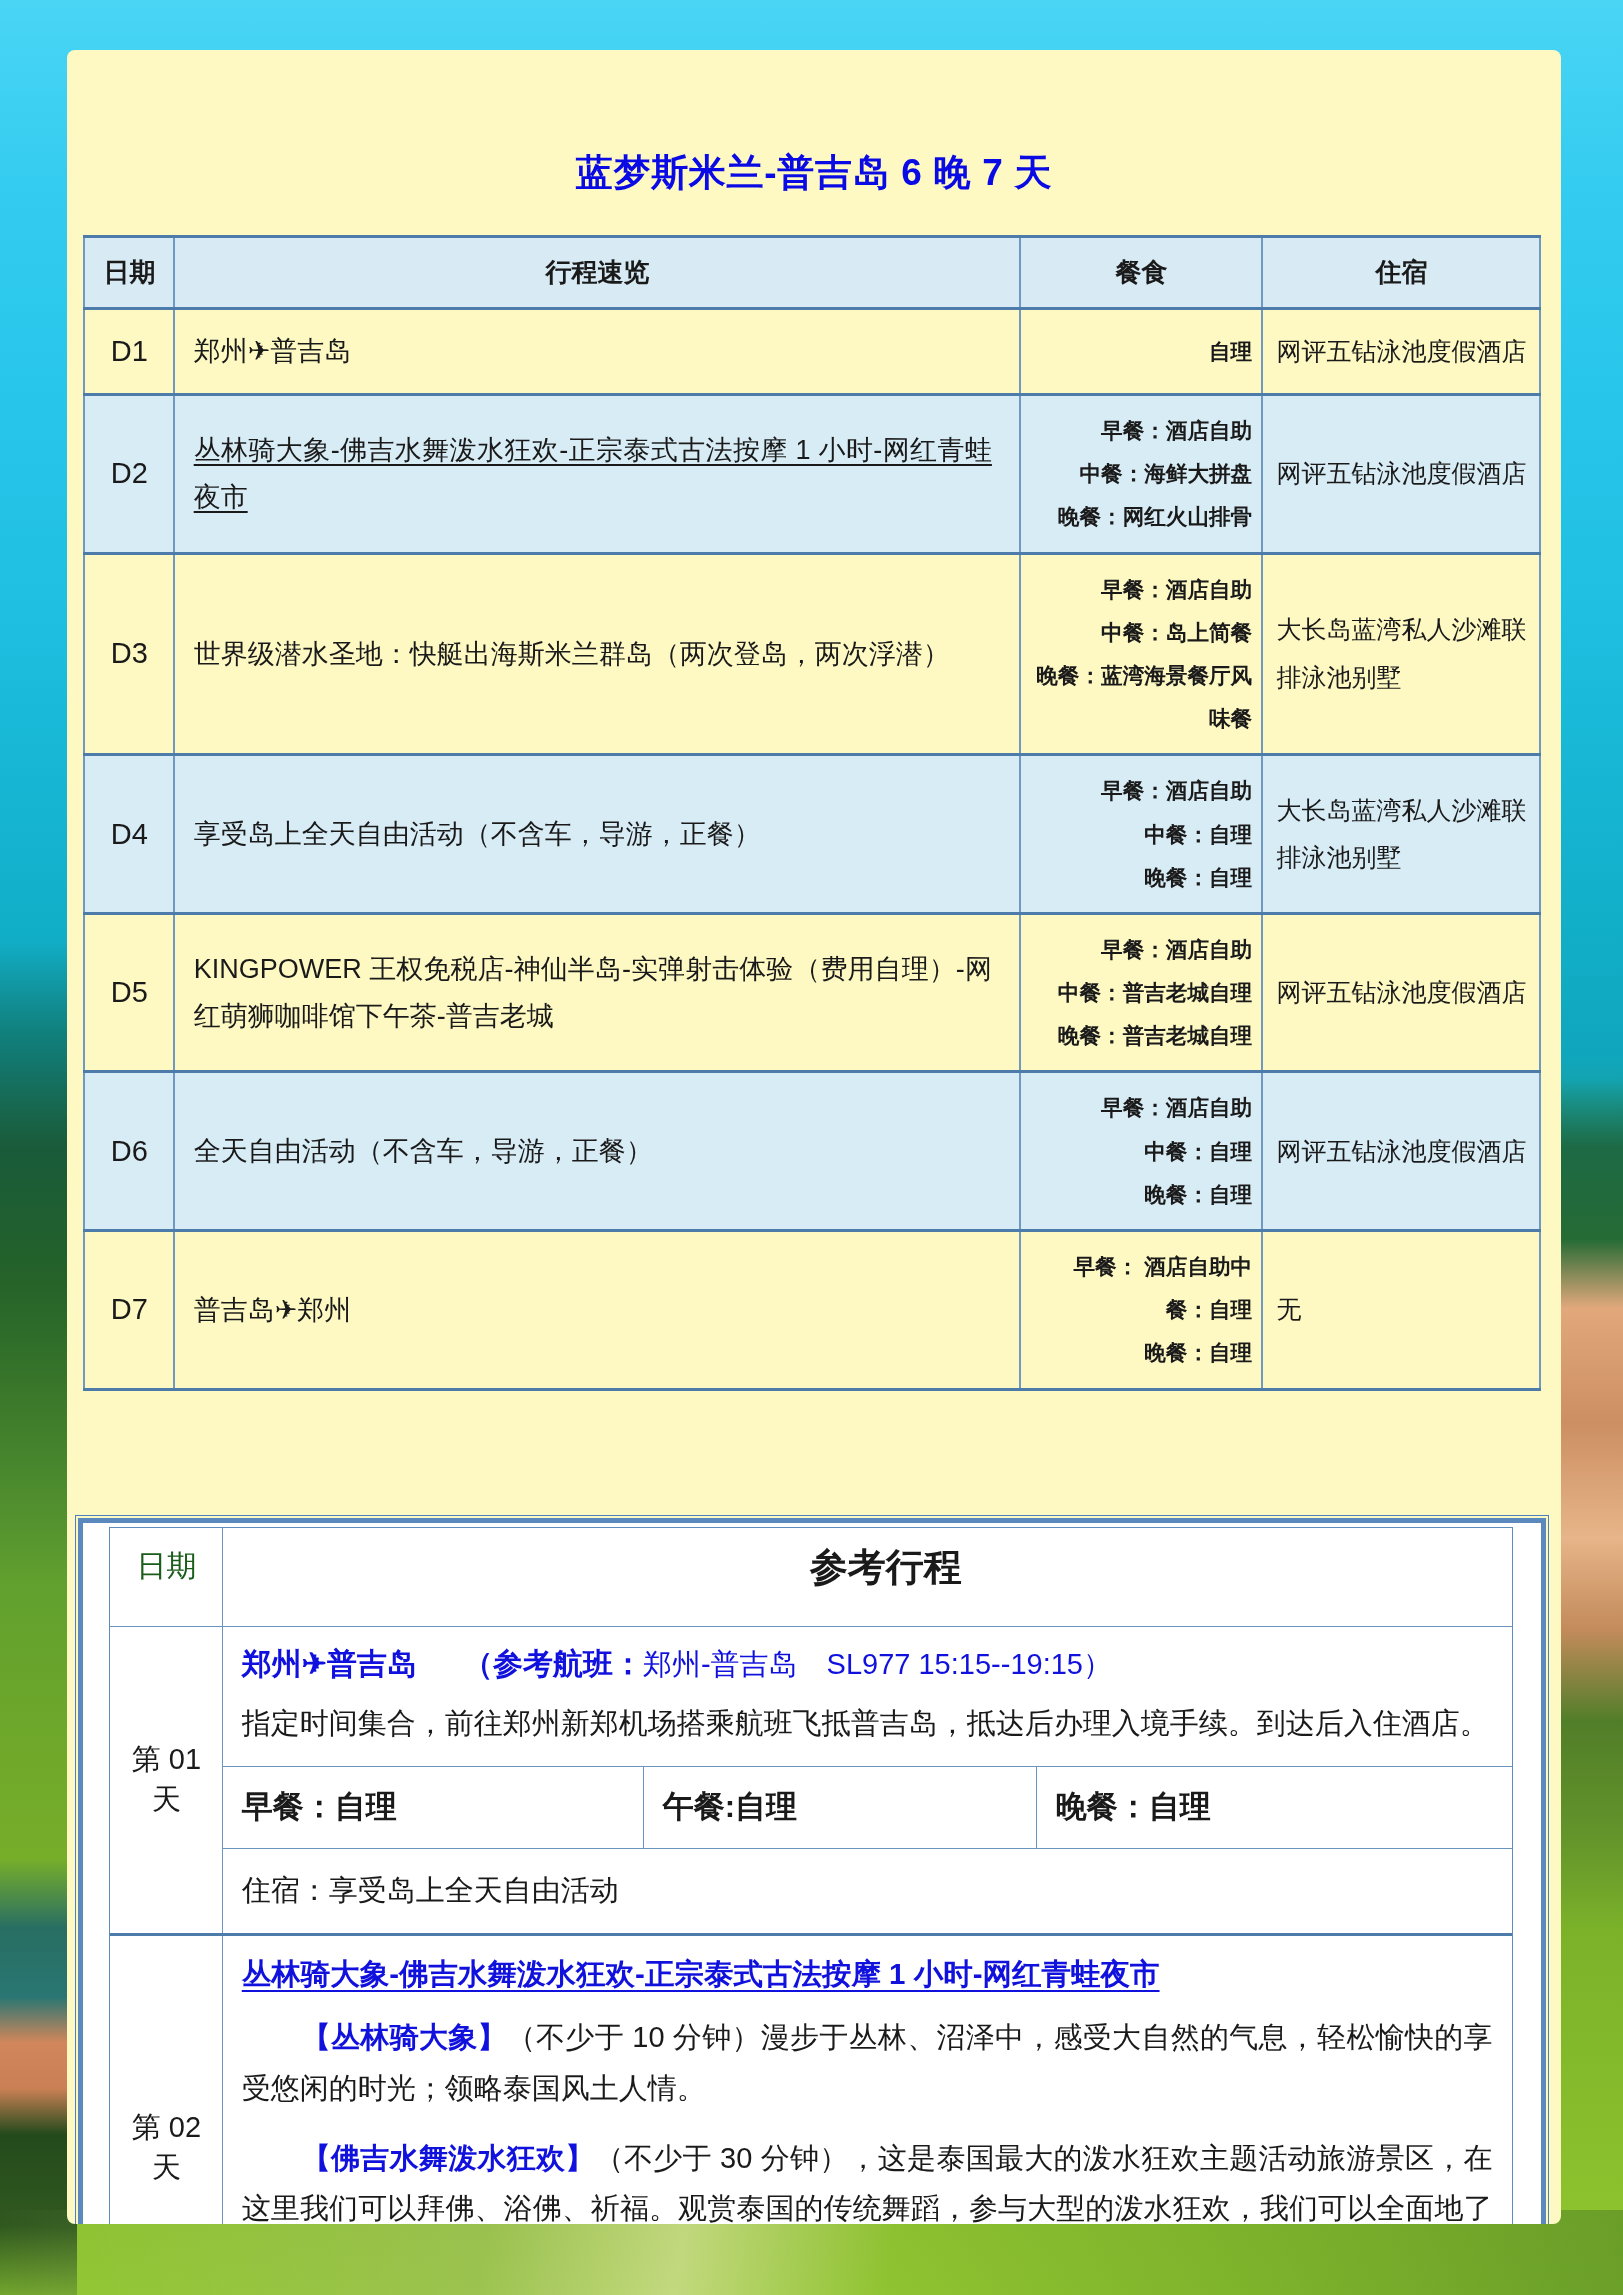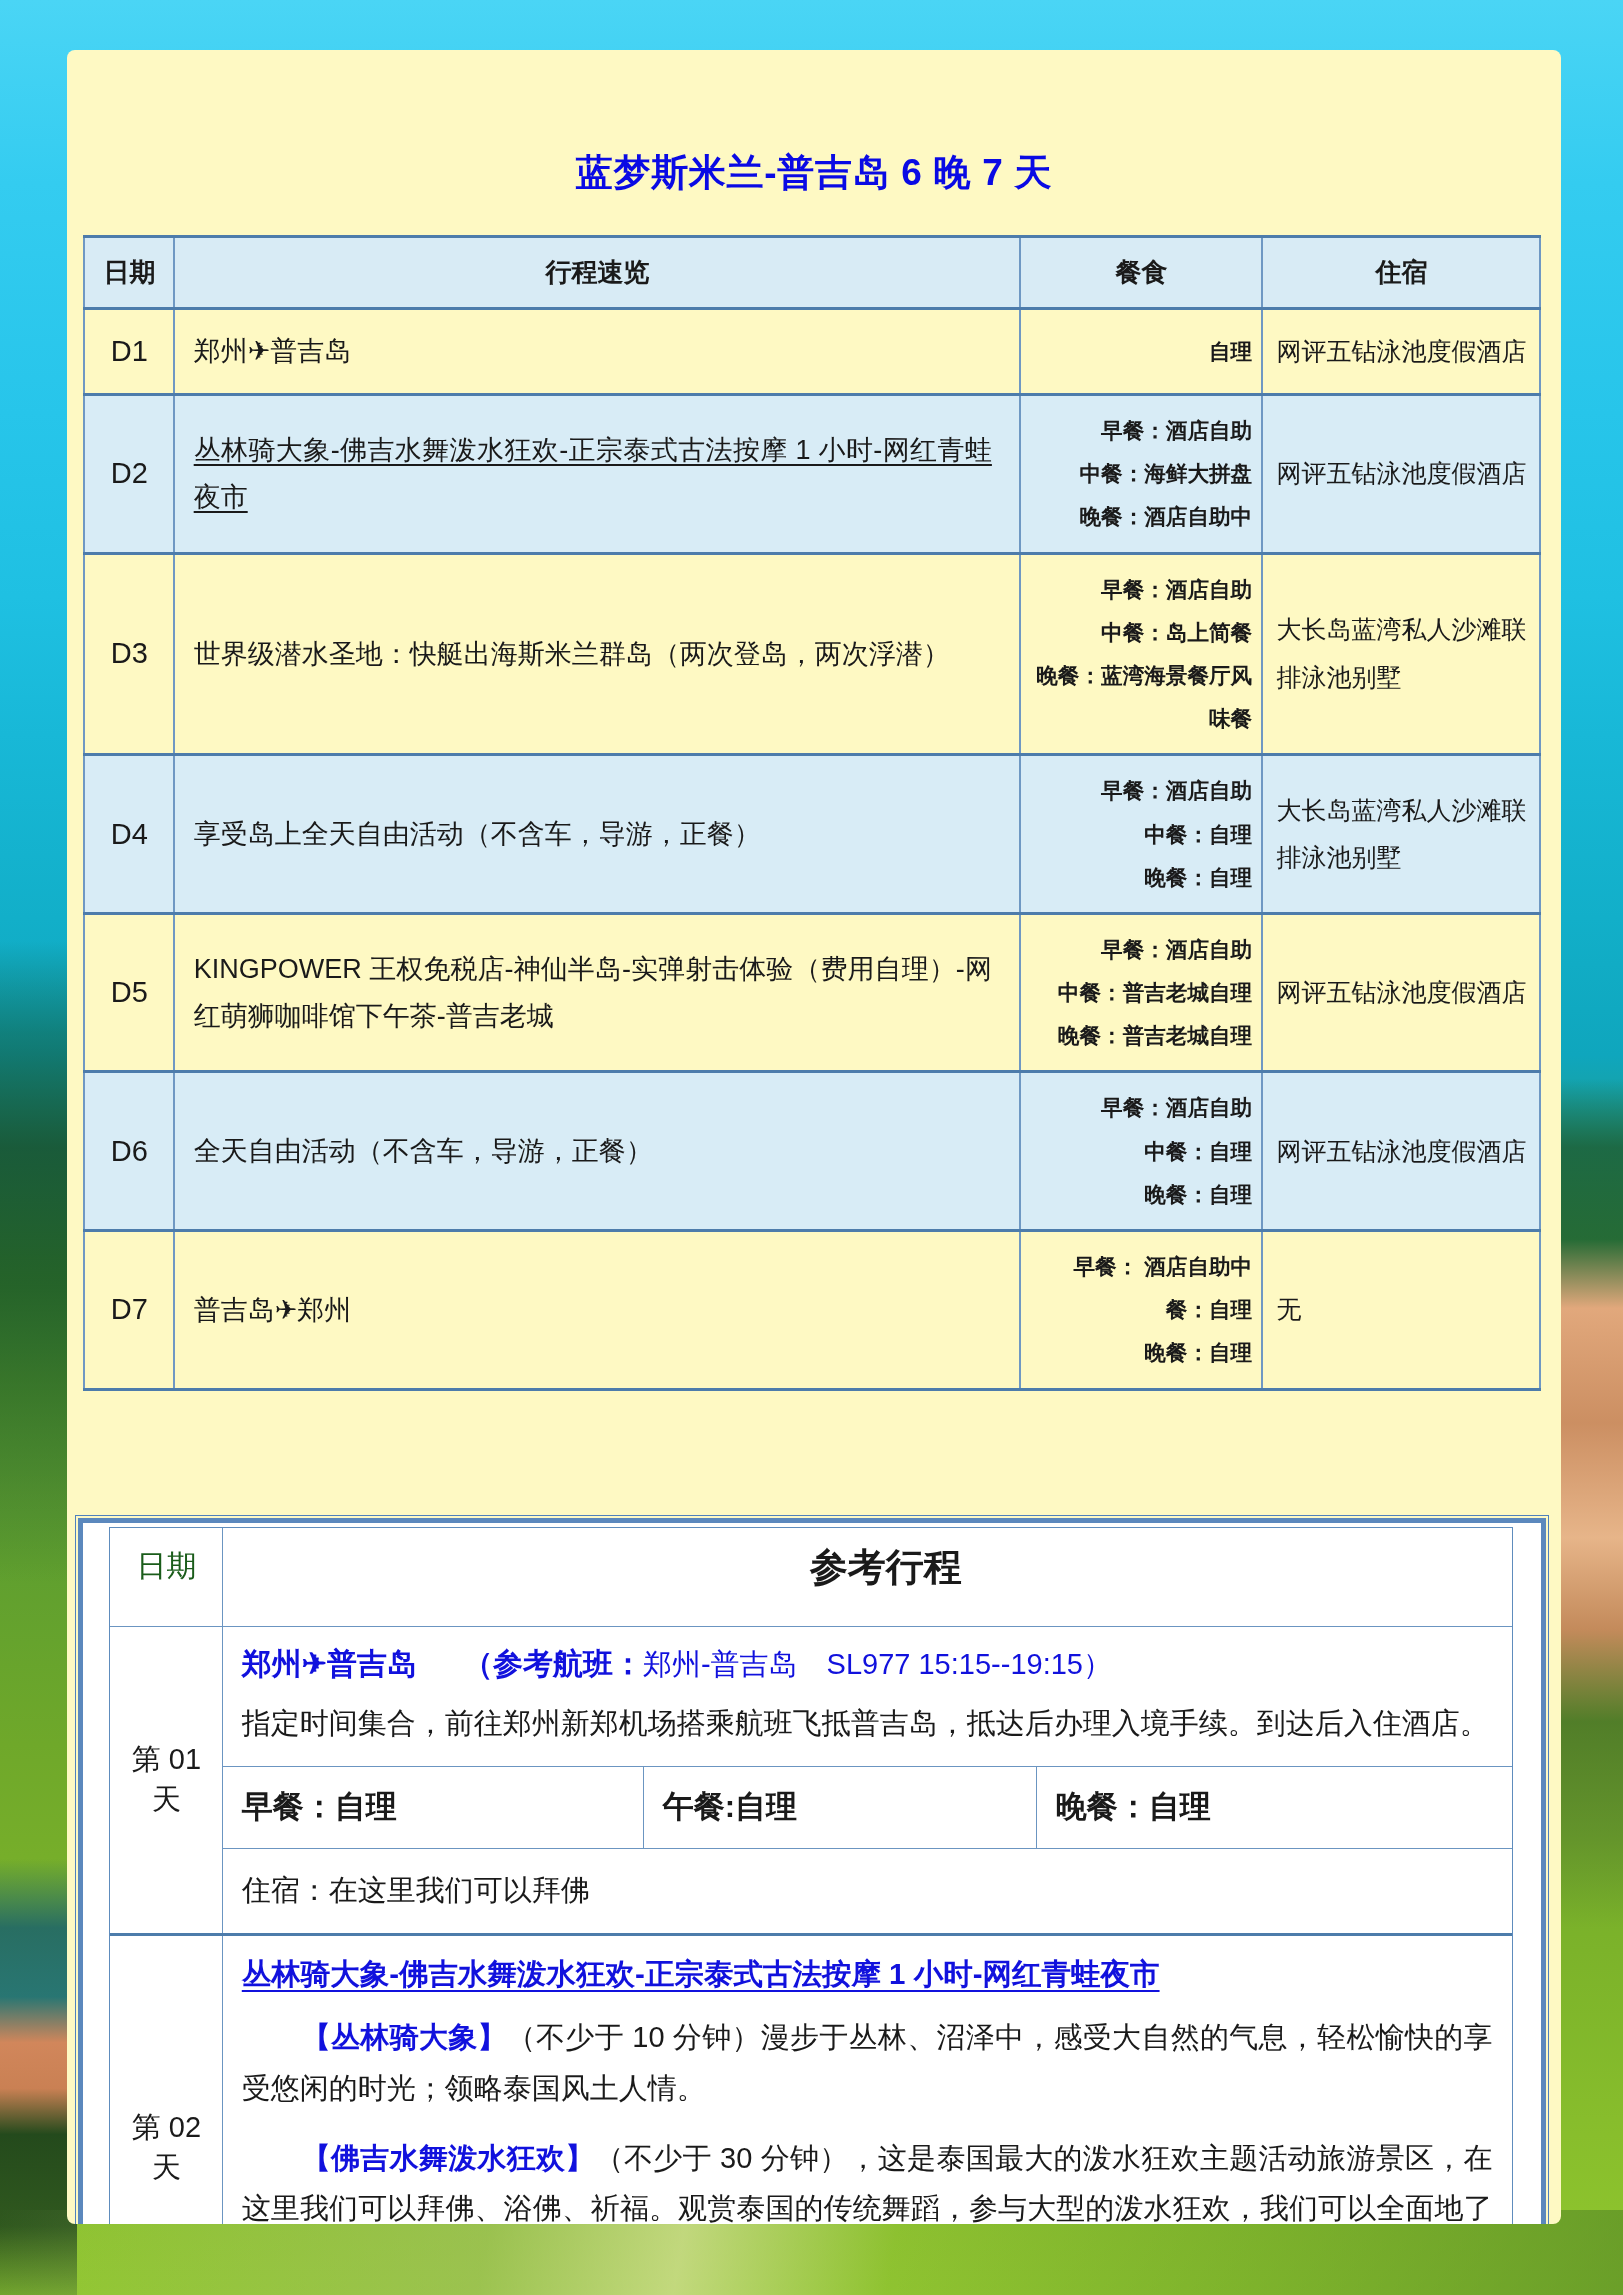--- a/index.html
+++ b/index.html
@@ -130,21 +130,21 @@
             <div class="meal-line">自理</div>
           </td>
       <td class="c-stay">网评五钻泳池度假酒店</td>
     </tr>
         <tr class="shaded">
       <td class="c-day">D2</td>
       <td class="c-itin"><span class="itin-text u">丛林骑大象-佛吉水舞泼水狂欢-正宗泰式古法按摩 1 小时-网红青蛙夜市</span></td>
       <td class="c-meals">
             <div class="meal-line">早餐：酒店自助</div>
             <div class="meal-line">中餐：海鲜大拼盘</div>
-            <div class="meal-line">晚餐：酒店自助中</div>
+            <div class="meal-line">晚餐：网红火山排骨</div>
           </td>
       <td class="c-stay">网评五钻泳池度假酒店</td>
     </tr>
         <tr>
       <td class="c-day">D3</td>
       <td class="c-itin"><span class="itin-text">世界级潜水圣地：快艇出海斯米兰群岛（两次登岛，两次浮潜）</span></td>
       <td class="c-meals">
             <div class="meal-line">早餐：酒店自助</div>
             <div class="meal-line">中餐：岛上简餐</div>
             <div class="meal-line">晚餐：蓝湾海景餐厅风味餐</div>
@@ -210,21 +210,21 @@
               <div class="d1-title">
                 <span>郑州✈普吉岛</span><span class="gap"></span><span>（参考航班：</span><span class="fin">郑州-普吉岛　SL977  15:15--19:15）</span>
               </div>
               <div class="d1-desc">指定时间集合，前往郑州新郑机场搭乘航班飞抵普吉岛，抵达后办理入境手续。到达后入住酒店。</div>
             </div>
             <div class="d1-meals">
               <div>早餐：自理</div>
               <div>午餐:自理</div>
               <div>晚餐：自理</div>
             </div>
-            <div class="d1-stay">住宿：在这里我们可以拜佛</div>
+            <div class="d1-stay">住宿：享受岛上全天自由活动</div>
           </div>
         </div>
 
         <div class="dt-row day2">
           <div class="dt-date">第 02 天</div>
           <div class="dt-content day2-content">
             <div class="d2-title">丛林骑大象-佛吉水舞泼水狂欢-正宗泰式古法按摩 1 小时-网红青蛙夜市</div>
             <p class="d2-para"><span class="lead">【丛林骑大象】</span><span>（不少于 10 分钟）漫步于丛林、沼泽中，感受大自然的气息，轻松愉快的享受悠闲的时光；领略泰国风土人情。</span></p>
             <p class="d2-para"><span class="lead">【佛吉水舞泼水狂欢】</span><span>（不少于 30 分钟），这是泰国最大的泼水狂欢主题活动旅游景区，在这里我们可以拜佛、浴佛、祈福。观赏泰国的传统舞蹈，参与大型的泼水狂欢，我们可以全面地了解泰国的泼水文化，一定要去体验和参与泼水，去感受泰国泼水节给人们带来的开心和快乐。景区配有泼水衣服（免费），物品保管箱(免费)，泼水瓢（免费）朋友们在佛吉水舞可以享受到</span></p>
           </div>

